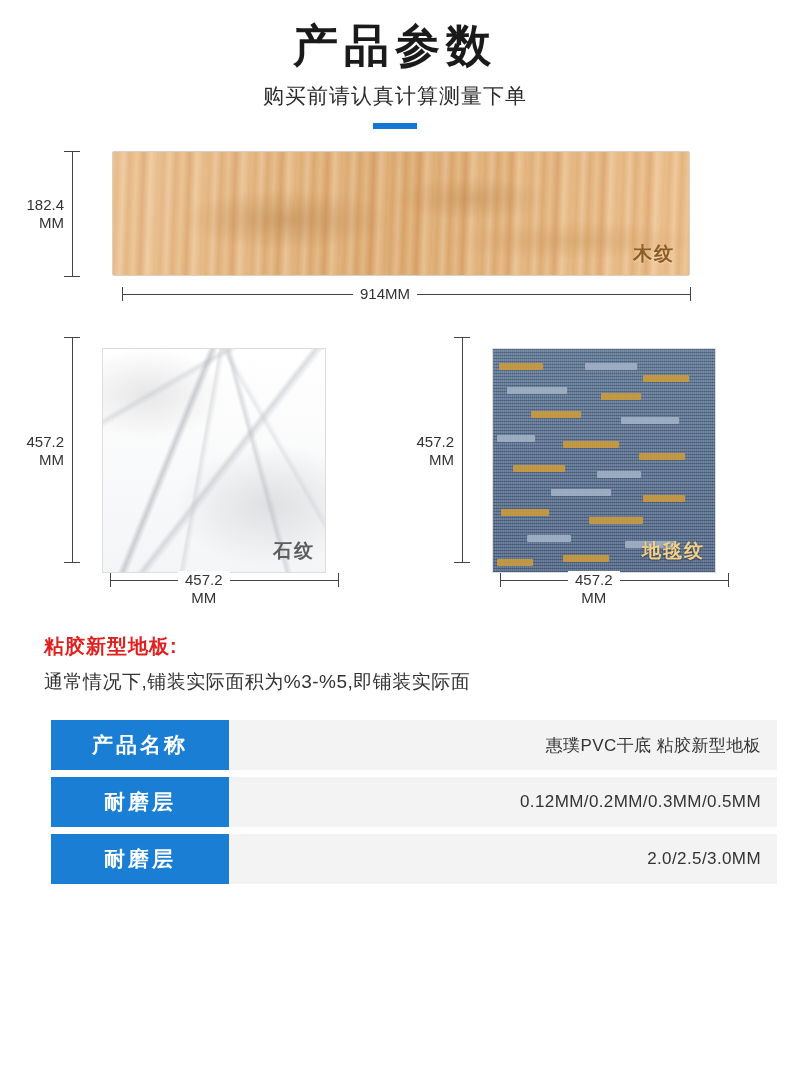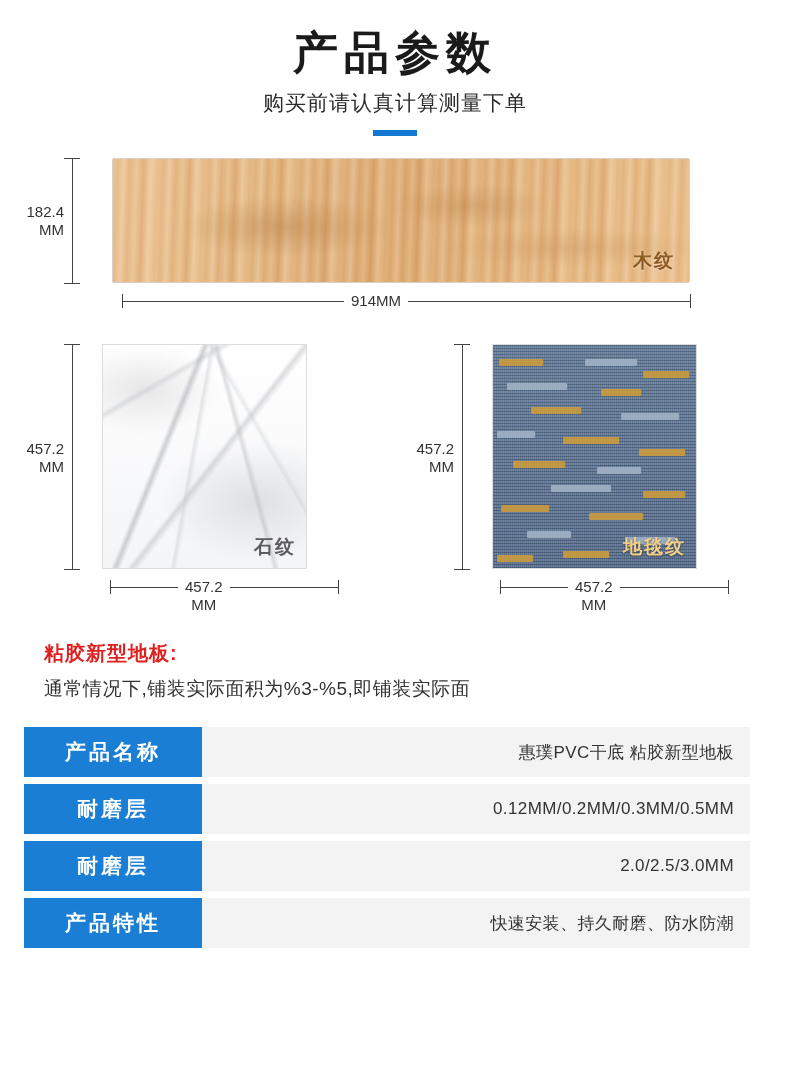--- a/index.html
+++ b/index.html
@@ -6,21 +6,21 @@
   html, body {
     width: 790px; height: 1065px;
     background: #ffffff;
     font-family: "Liberation Sans", sans-serif;
     color: #222;
     overflow: hidden;
   }
   .page { position: relative; width: 790px; height: 1065px; }
 
   
-  .header { text-align: center; padding-top: 27px; }
+  .header { text-align: center; padding-top: 20px; }
   .header-title {
     font-size: 45px;
     font-weight: bold;
     letter-spacing: 6px;
     color: #1a1a1a;
     line-height: 1.15;
   }
   .header-sub {
     font-size: 21px;
     color: #2b2b2b;
@@ -102,23 +102,24 @@
     padding: 0 7px;
     text-align: center;
     line-height: 1.2;
   }
 
   
   .tiles-row { position: relative; height: 290px; margin-top: 36px; }
 
   .tile {
     position: absolute;
-    width: 205px; height: 225px;
+    width: 224px; height: 225px;
     border: 1px solid #ddd;
     overflow: hidden;
+    margin-top: 11px;
   }
   .tile-stone {
     left: 102px; top: 0;
     background:
       radial-gradient(ellipse 120px 70px at 20% 20%, rgba(190,190,192,0.35), rgba(255,255,255,0) 65%),
       radial-gradient(ellipse 140px 90px at 75% 70%, rgba(175,178,182,0.35), rgba(255,255,255,0) 68%),
       linear-gradient(#ffffff, #f4f5f7);
   }
   .tile-stone::before {
     content: "";
@@ -173,21 +174,21 @@
   }
   .loss-body {
     font-size: 19px;
     color: #333;
     line-height: 1.65;
     letter-spacing: 0.5px;
   }
 
   
   .spec-table {
-    margin: 16px 32px 0 24px;
+    margin: 16px 32px 0 51px;
     border-collapse: separate;
     border-spacing: 0 7px;
     width: 726px;
   }
   .spec-table td { vertical-align: middle; }
   .spec-key {
     width: 178px;
     background: #1a7fd4;
     color: #ffffff;
     font-size: 21px;
@@ -227,21 +228,21 @@
       <div class="tick-h" style="left:64px; top:125px;"></div>
       <div style="position:absolute; left:72px; top:0px; height:125px; border-left:1px solid #444;"></div>
       <div class="vdim" style="left:-2px; top:45px; width:66px;">
         <span>182.4</span><br>
         <span>MM</span>
       </div>
 
       <div class="hdim-line" style="left:122px; top:143px; width:568px;"></div>
       <div class="tick-v" style="left:122px; top:136px;"></div>
       <div class="tick-v" style="left:690px; top:136px;"></div>
-      <div class="hdim-label" style="left:344px; top:134px;">914MM</div>
+      <div class="hdim-label" style="left:353px; top:134px;">914MM</div>
     </div>
 
     <div class="tiles-row">
 
       <div class="tile tile-stone">
         <div class="tile-label label-stone">石纹</div>
       </div>
       <div class="tick-h" style="left:64px; top:0px;"></div>
       <div class="tick-h" style="left:64px; top:225px;"></div>
       <div style="position:absolute; left:72px; top:0px; height:225px; border-left:1px solid #444;"></div>
@@ -312,20 +313,16 @@
         <td class="spec-val">惠璞PVC干底 粘胶新型地板</td>
       </tr>
       <tr>
         <td class="spec-key">耐磨层</td>
         <td class="spec-val">0.12MM/0.2MM/0.3MM/0.5MM</td>
       </tr>
       <tr>
         <td class="spec-key">耐磨层</td>
         <td class="spec-val">2.0/2.5/3.0MM</td>
       </tr>
-      <tr>
-        <td class="spec-key">产品特性</td>
-        <td class="spec-val">快速安装、持久耐磨、防水防潮</td>
-      </tr>
     </tbody>
   </table>
 
 </div>
 
 </body></html>

